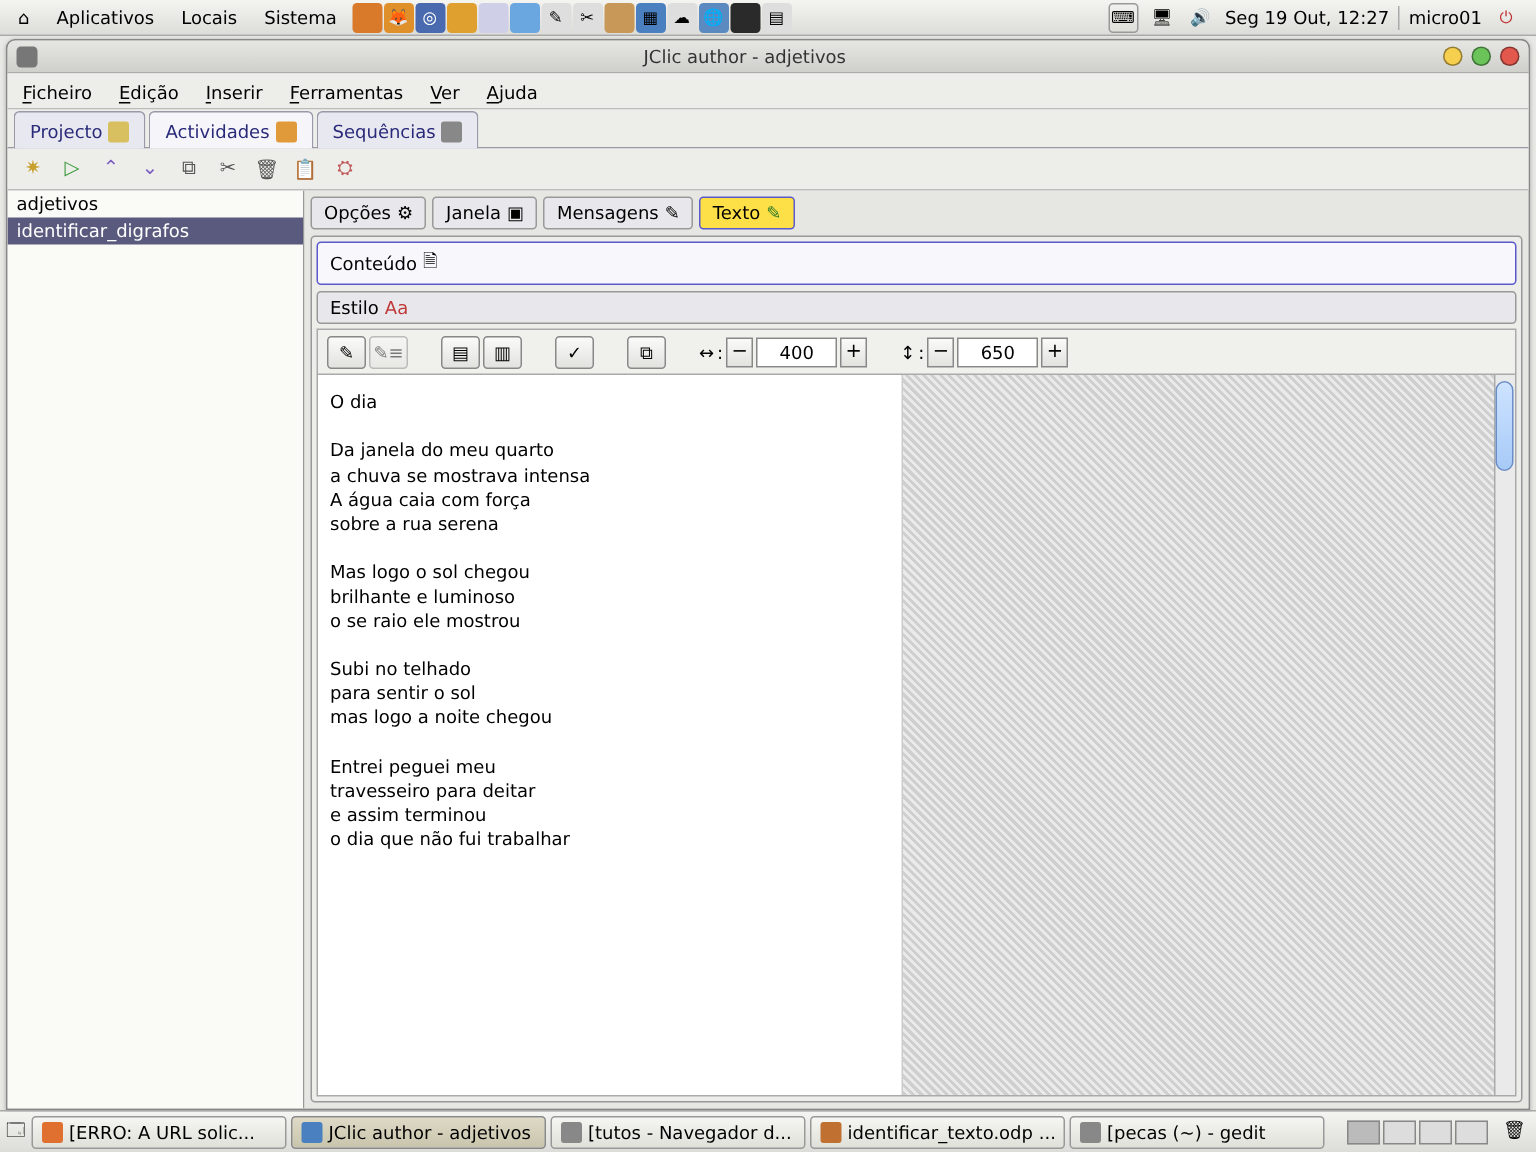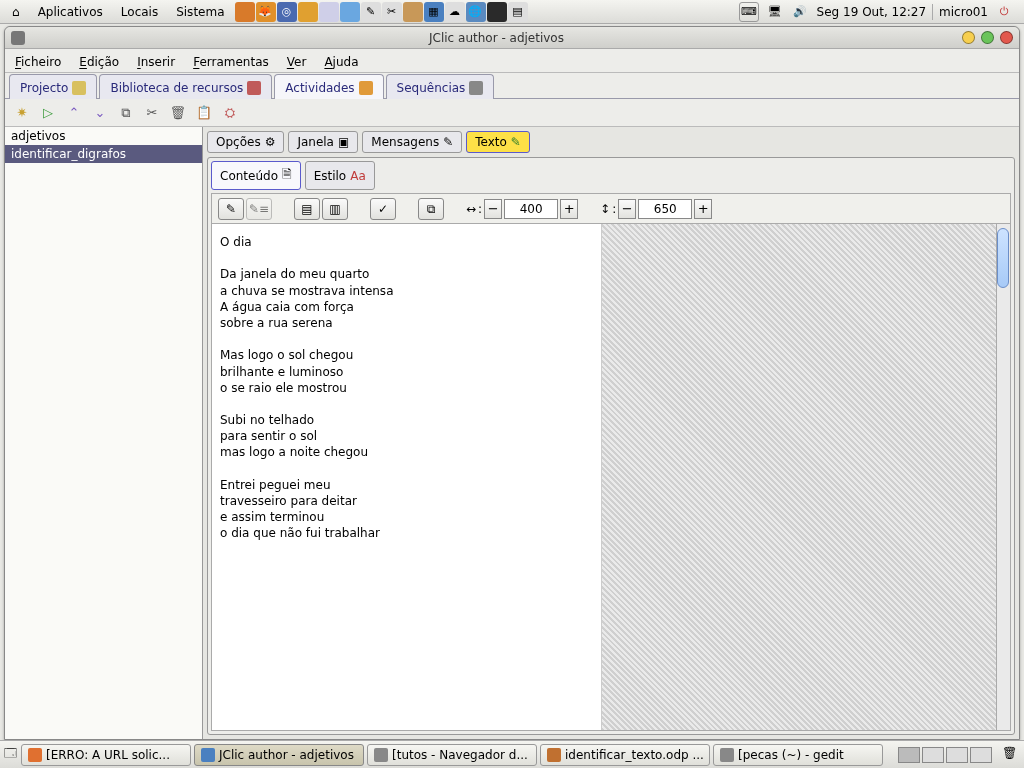--- a/index.html
+++ b/index.html
@@ -27,21 +27,21 @@
 .tb-btn { width:18px; height:18px; display:flex; align-items:center; justify-content:center; border-radius:2px; cursor:pointer; color:#555; font-size:13px; }
 .split { flex:1; display:flex; overflow:hidden; }
 .sidebar { width:198px; border-right:1px solid #999; background:#fafaf7; display:flex; flex-direction:column; }
 .sidebar-item { padding:2px 6px; cursor:pointer; font-size:12px; }
 .sidebar-item.selected { background:#5a5a7f; color:#fff; }
 .content { flex:1; display:flex; flex-direction:column; background:#e6e6e2; padding:4px; overflow:hidden; }
 .sub-tabs { display:flex; gap:4px; margin-bottom:4px; }
 .sub-tab { display:flex; align-items:center; gap:4px; padding:3px 8px; border:1px solid #999; border-radius:3px; background:#e8e8ec; cursor:pointer; font-size:12px; }
 .sub-tab.active { background:#fde047; border-color:#5a5acc; }
 .panel { flex:1; border:1px solid #999; background:#ededea; display:flex; flex-direction:column; padding:3px; border-radius:3px; overflow:hidden; }
-.panel-tabs { display:flex; gap:4px; margin-bottom:3px; }
+.panel-tabs { display:flex; gap:4px; margin-bottom:3px;flex-direction:column; }
 .panel-tab { display:flex; align-items:center; gap:4px; padding:3px 8px; border:1px solid #999; border-radius:3px; background:#e8e8ec; cursor:pointer; font-size:12px; }
 .panel-tab.active { background:#f8f8fc; border-color:#5a5acc; }
 .panel-body{ flex:1; border:1px solid #aaa; display:flex; flex-direction:column; overflow:hidden; background:#f0f0ec; }
 .ed-toolbar { height:30px; border-bottom:1px solid #aaa; display:flex; align-items:center; gap:6px; padding:0 6px; }
 .ed-group { display:flex; gap:2px; align-items:center; }
 .ed-btn { width:26px; height:22px; border:1px solid #888; border-radius:3px; background:linear-gradient(#fafafa,#e2e2de); display:flex; align-items:center; justify-content:center; cursor:pointer; font-size:12px; }
 .ed-sep { width:10px; }
 .num-input { width:54px; height:20px; border:1px solid #888; text-align:center; background:#fff; font-size:12px; }
 .spin { width:18px; height:20px; border:1px solid #888; background:linear-gradient(#fafafa,#e2e2de); display:flex; align-items:center; justify-content:center; cursor:pointer; font-size:13px; }
 .doc-area { flex:1; display:flex; overflow:hidden; }
@@ -113,24 +113,20 @@
     <span><span class="ul">F</span>erramentas</span>
     <span><span class="ul">V</span>er</span>
     <span><span class="ul">A</span>juda</span>
   </div>
 
   <div class="main-tabs">
     <div class="main-tab">
         <span>Projecto</span>
         <span class="tab-icon" style="background:#d8c060"></span>
       </div>
-    <div class="main-tab">
-        <span>Biblioteca de recursos</span>
-        <span class="tab-icon" style="background:#c05a5a"></span>
-      </div>
     <div class="main-tab active">
         <span>Actividades</span>
         <span class="tab-icon" style="background:#e09a3a"></span>
       </div>
     <div class="main-tab">
         <span>Sequências</span>
         <span class="tab-icon" style="background:#888"></span>
       </div>
   </div>
 

